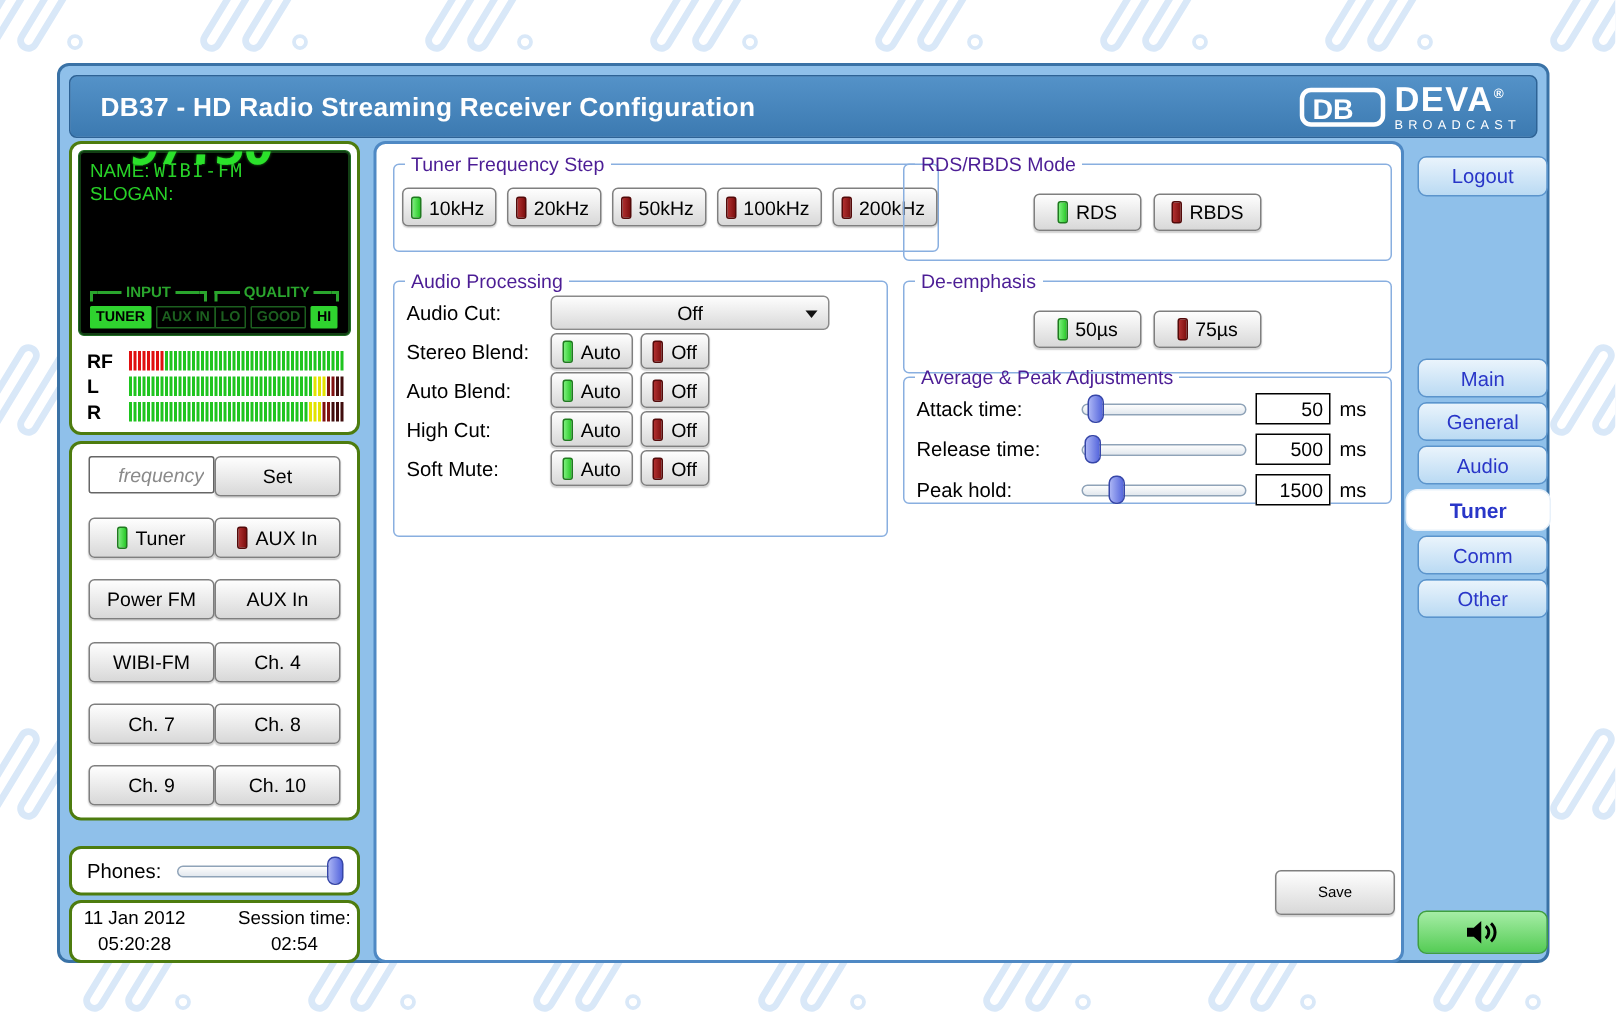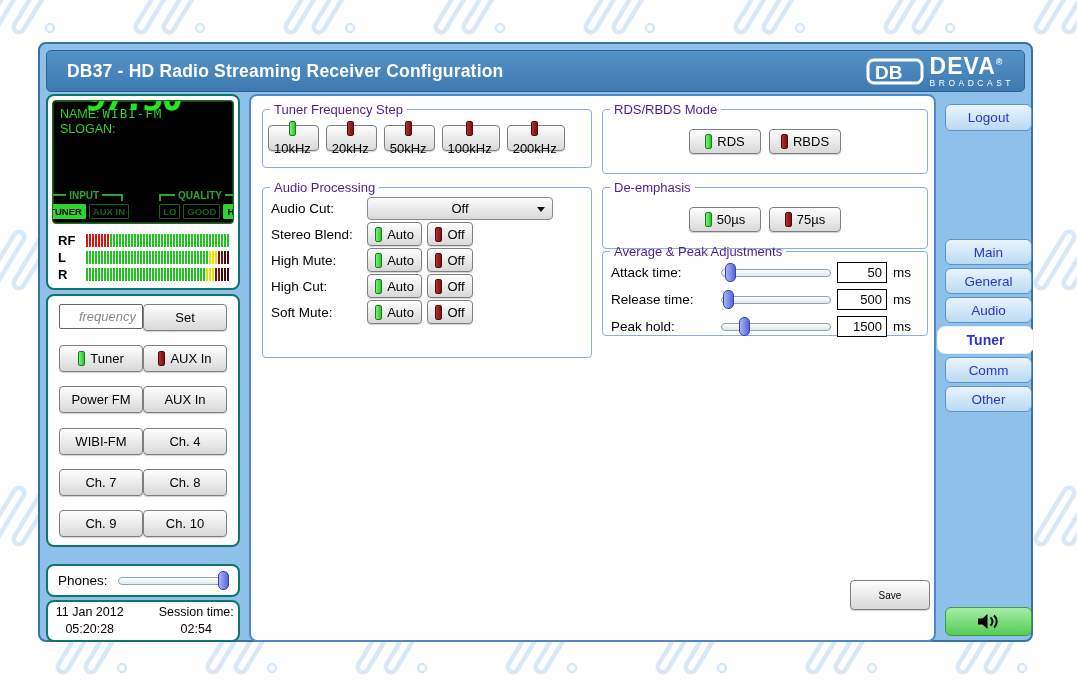--- a/index.html
+++ b/index.html
@@ -21,40 +21,40 @@
   .title { color: #fff; font-size: 17.5px; font-weight: bold; letter-spacing: .2px; }
   .logo { display: flex; align-items: center; gap: 6px; }
   .logo-col { display: flex; flex-direction: column; line-height: 1; }
   .logo-deva { color: #fff; font-size: 23px; font-weight: bold; letter-spacing: 1px; }
   .logo-reg { font-size: 9px; vertical-align: super; font-weight: bold; }
   .logo-bc { color: #fff; font-size: 8.5px; letter-spacing: 3.5px; margin-top: 1px; }
 
   
   .left-col { position: absolute; left: 6px; top: 50px; width: 194px; height: 548px; }
   .panel { position: absolute; left: 0; width: 194px; background: #fff;
-    border: 2px solid #0f766e; border-radius: 8px; }
+    border: 2px solid #4d7c0f; border-radius: 8px; }
   .display-panel { top: 0; height: 196px; padding: 4px; }
   .channels-panel { top: 200; }
 
   
   .lcd { width: 100%; height: 124px; background: #000; border-radius: 4px;
     border: 1px solid #1e6b22; box-shadow: inset 0 0 0 1px #123f14; padding: 5px 7px 4px 7px;
     display: flex; flex-direction: column; overflow: hidden; }
   .lcd-line { display: flex; align-items: baseline; height: 16px; }
   .lcd-label { color: #28d228; font-size: 12.5px; }
   .lcd-mono { color: #28d228; font-family: "DejaVu Sans Mono", monospace; font-size: 12.5px;
     letter-spacing: 1px; margin-left: 3px; }
   .lcd-freq { display: flex; align-items: center; height: 50px; margin-top: 1px; }
   .digits { position: relative; font-family: "DejaVu Sans Mono", monospace; font-weight: bold;
     font-size: 35px; line-height: 44px; letter-spacing: -2px; white-space: pre;
     transform: skewX(-4deg); margin-left: 2px; }
   .digits .lit { position: absolute; left: 0; top: 0; color: #2be22b; text-shadow: 0 0 2px #1c8f1c; }
-  .ind-row { display: flex; gap: 21px; margin-top: auto; justify-content: center; }
+  .ind-row { display: flex; gap: 5px; margin-top: auto; }
   .ind-group { display: flex; flex-direction: column; }
-  .g-input { width: 47%; } .g-quality { width: 53%; margin-left: 15px; }
+  .g-input { width: 47%; } .g-quality { width: 53%; }
   .ind-header { display: flex; height: 11px; color: #2aa52d; font-size: 10px; font-weight: bold; }
   .corner-l { width: 5px; height: 7px; border-left: 2px solid #2aa52d; border-top: 2px solid #2aa52d; margin-top: 3px; }
   .corner-r { width: 5px; height: 7px; border-right: 2px solid #2aa52d; border-top: 2px solid #2aa52d; margin-top: 3px; }
   .hline { flex: 1; height: 0; border-top: 2px solid #2aa52d; margin-top: 3px; }
   .ind-header .cap { padding: 0 3px; line-height: 10px; }
   .ind-items { display: flex; gap: 3px; margin-top: 2px; }
   .ind { font-size: 9.5px; font-weight: bold; padding: 1px 3px; border: 1px solid #1c5f1f;
     color: #1c5f1f; border-radius: 1px; white-space: nowrap; }
   .ind-on { background: #2fd32f; color: #000; border-color: #2fd32f; }
 
@@ -100,21 +100,21 @@
     background: #fff; border: 2px solid #4f89c4; border-radius: 8px; }
   fieldset { position: absolute; border: 1px solid #89afe0; border-radius: 4px; }
   legend { color: #4c1d95; font-size: 13px; margin-left: 7px; padding: 0 4px; }
   .fs-freq { left: 11px; top: 6px; width: 330px; height: 66px; }
   .fs-audio { left: 11px; top: 84px; width: 330px; height: 178px; }
   .fs-rds { left: 351px; top: 6px; width: 326px; height: 72px; }
   .fs-deemph { left: 351px; top: 84px; width: 326px; height: 69px; }
   .fs-avg { left: 351px; top: 148px; width: 326px; height: 92px; }
   .btn-row { display: flex; gap: 7px; padding: 8px 0 0 5px; }
   .btn-row-center { display: flex; gap: 8px; justify-content: center; padding-top: 12px; }
-  .step-btn { height: 26px; padding: 0 7px 0 5px; flex-direction: column; }
+  .step-btn { height: 26px; padding: 0 7px 0 5px; }
   .wide-btn { width: 72px; height: 25px; }
   .ap-row { display: flex; align-items: center; height: 26px; padding-left: 8px; }
   .ap-label { width: 96px; font-size: 13.5px; }
   .select-box { position: relative; width: 186px; height: 23px; display: flex; align-items: center;
     justify-content: center; background: linear-gradient(#fdfdfd,#d9d9d9); border: 1px solid #8a8a8a;
     border-radius: 4px; font-size: 13px; cursor: pointer; }
   .select-arrow { position: absolute; right: 7px; top: 9px; width: 0; height: 0;
     border-left: 4px solid transparent; border-right: 4px solid transparent; border-top: 5px solid #111; }
   .auto-btn { width: 55px; height: 24px; margin-right: 5px; }
   .off-btn { width: 46px; height: 24px; }
@@ -880,21 +880,21 @@
           <button class="gbtn auto-btn">
             <span class="led led-green"></span>
             <span>Auto</span>
           </button>
           <button class="gbtn off-btn">
             <span class="led led-red"></span>
             <span>Off</span>
           </button>
         </div>
         <div class="ap-row">
-          <span class="ap-label">High Mute:</span>
+          <span class="ap-label">Auto Blend:</span>
           <button class="gbtn auto-btn">
             <span class="led led-green"></span>
             <span>Auto</span>
           </button>
           <button class="gbtn off-btn">
             <span class="led led-red"></span>
             <span>Off</span>
           </button>
         </div>
         <div class="ap-row">

